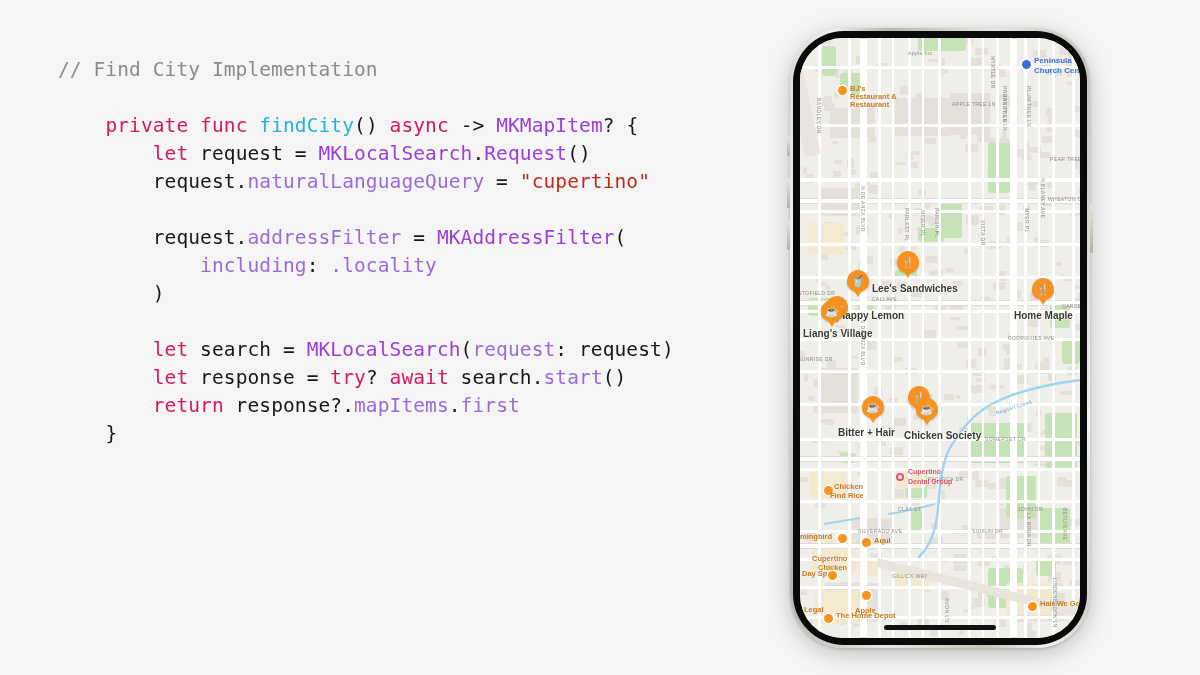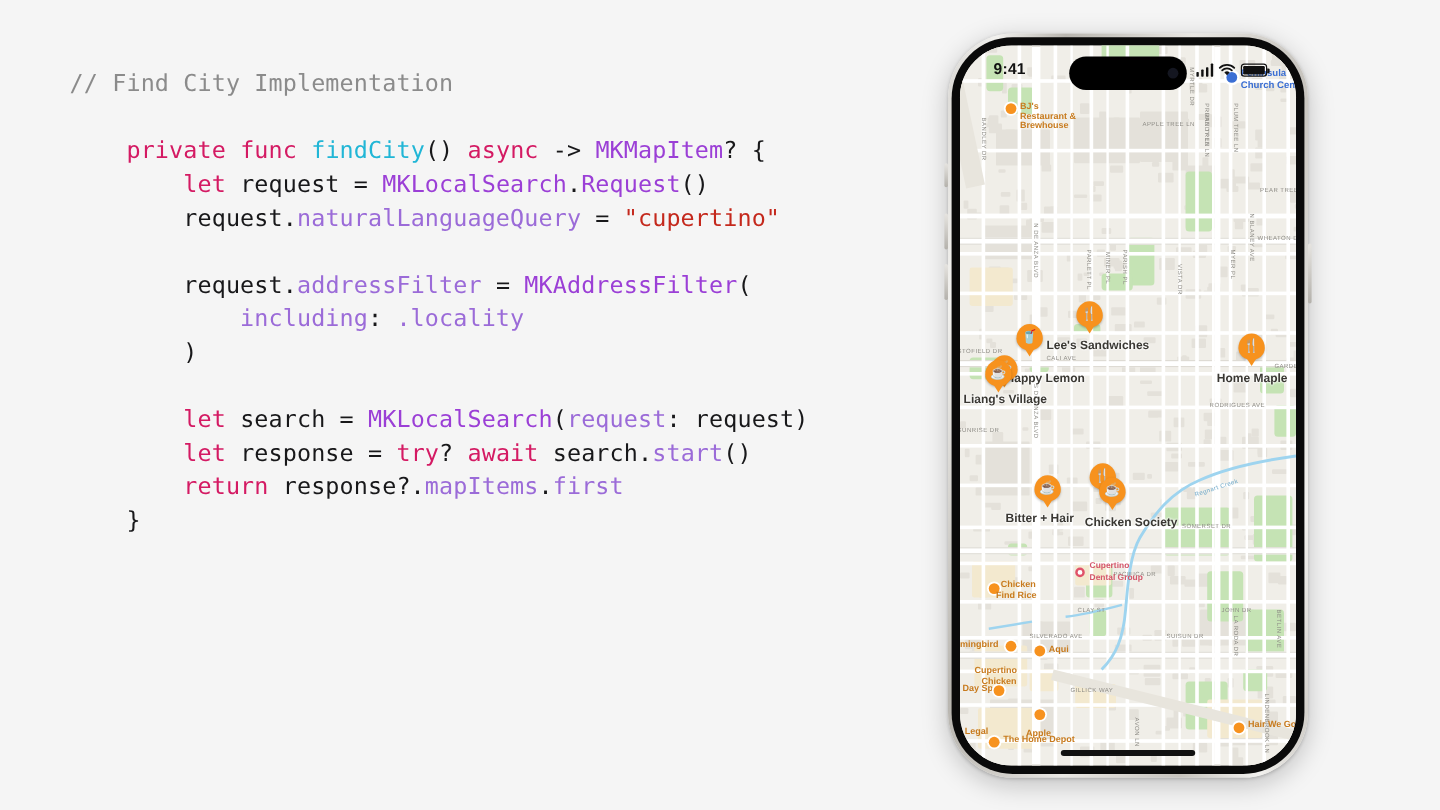--- a/index.html
+++ b/index.html
@@ -622,21 +622,21 @@
         <div class="pin" style="left: 232px; top: 240px;">🍴</div>
         <div class="lbl lbl-big" style="left: 214px; top: 272px;">Home Maple</div>
         <div class="pin" style="left: 62px; top: 358px;">☕</div>
         <div class="lbl lbl-big" style="left: 38px; top: 389px;">Bitter + Hair</div>
         <div class="pin" style="left: 108px; top: 348px;">🍴</div>
         <div class="pin" style="left: 116px; top: 360px;">☕</div>
         <div class="lbl lbl-big" style="left: 104px; top: 392px;">Chicken Society</div>
         <div class="pin-sm" style="left: 38px; top: 48px;"></div>
         <div class="lbl lbl-poi-o" style="left: 50px; top: 46px;">BJ's</div>
         <div class="lbl lbl-poi-o" style="left: 50px; top: 54px;">Restaurant &amp;</div>
-        <div class="lbl lbl-poi-o" style="left: 50px; top: 62px;">Brewhouse</div>
+        <div class="lbl lbl-poi-o" style="left: 50px; top: 62px;">Restaurant</div>
         <div class="dot-b" style="left: 222px; top: 22px;"></div>
         <div class="lbl lbl-poi-b" style="left: 234px; top: 18px;">Peninsula</div>
         <div class="lbl lbl-poi-b" style="left: 234px; top: 28px;">Church Center</div>
         <div class="dot-r" style="left: 96px; top: 435px;"></div>
         <div class="lbl lbl-poi-r" style="left: 108px; top: 430px;">Cupertino</div>
         <div class="lbl lbl-poi-r" style="left: 108px; top: 440px;">Dental Group</div>
         <div class="pin-sm" style="left: 24px; top: 448px;"></div>
         <div class="lbl lbl-poi-o" style="left: 34px; top: 444px;">Chicken</div>
         <div class="lbl lbl-poi-o" style="left: 30px; top: 453px;">Find Rice</div>
         <div class="pin-sm" style="left: 38px; top: 496px;"></div>
@@ -649,38 +649,16 @@
         <div class="lbl lbl-poi-o" style="left: 18px; top: 525px;">Chicken</div>
         <div class="pin-sm" style="left: 62px; top: 553px;"></div>
         <div class="lbl lbl-poi-o" style="left: 55px; top: 568px;">Apple</div>
         <div class="pin-sm" style="left: 24px; top: 576px;"></div>
         <div class="lbl lbl-poi-o" style="left: 36px; top: 573px;">The Home Depot</div>
         <div class="lbl lbl-poi-o" style="left: 4px; top: 567px;">Legal</div>
         <div class="pin-sm" style="left: 228px; top: 564px;"></div>
         <div class="lbl lbl-poi-o" style="left: 240px; top: 561px;">Hair We Go</div>
       </div>
 
-    <div class="statusbar">
-      <div class="sb-time">9:41</div>
-      <div class="island">
-        <div class="island-cam"></div>
-      </div>
-      <div class="sb-right">
-        <div class="bars">
-          <i style="height:4px"></i>
-            <i style="height:6px"></i>
-            <i style="height:8.5px"></i>
-            <i style="height:11px"></i>
-        </div>
-        <svg width="15" height="11" viewBox="0 0 16 12">
-          <path d="M8 10.6 5.6 8.1a3.4 3.4 0 0 1 4.8 0Z" fill="#111"></path>
-          <path d="M3.6 6.1a6.3 6.3 0 0 1 8.8 0" stroke="#111" stroke-width="1.6" fill="none" stroke-linecap="round"></path>
-          <path d="M1.4 3.9a9.4 9.4 0 0 1 13.2 0" stroke="#111" stroke-width="1.6" fill="none" stroke-linecap="round"></path>
-        </svg>
-        <div class="batt">
-            <div class="lvl"></div>
-          </div>
-      </div>
-    </div>
 
     <div class="home-ind"></div>
   </div>
 </div>
 
 </body></html>

